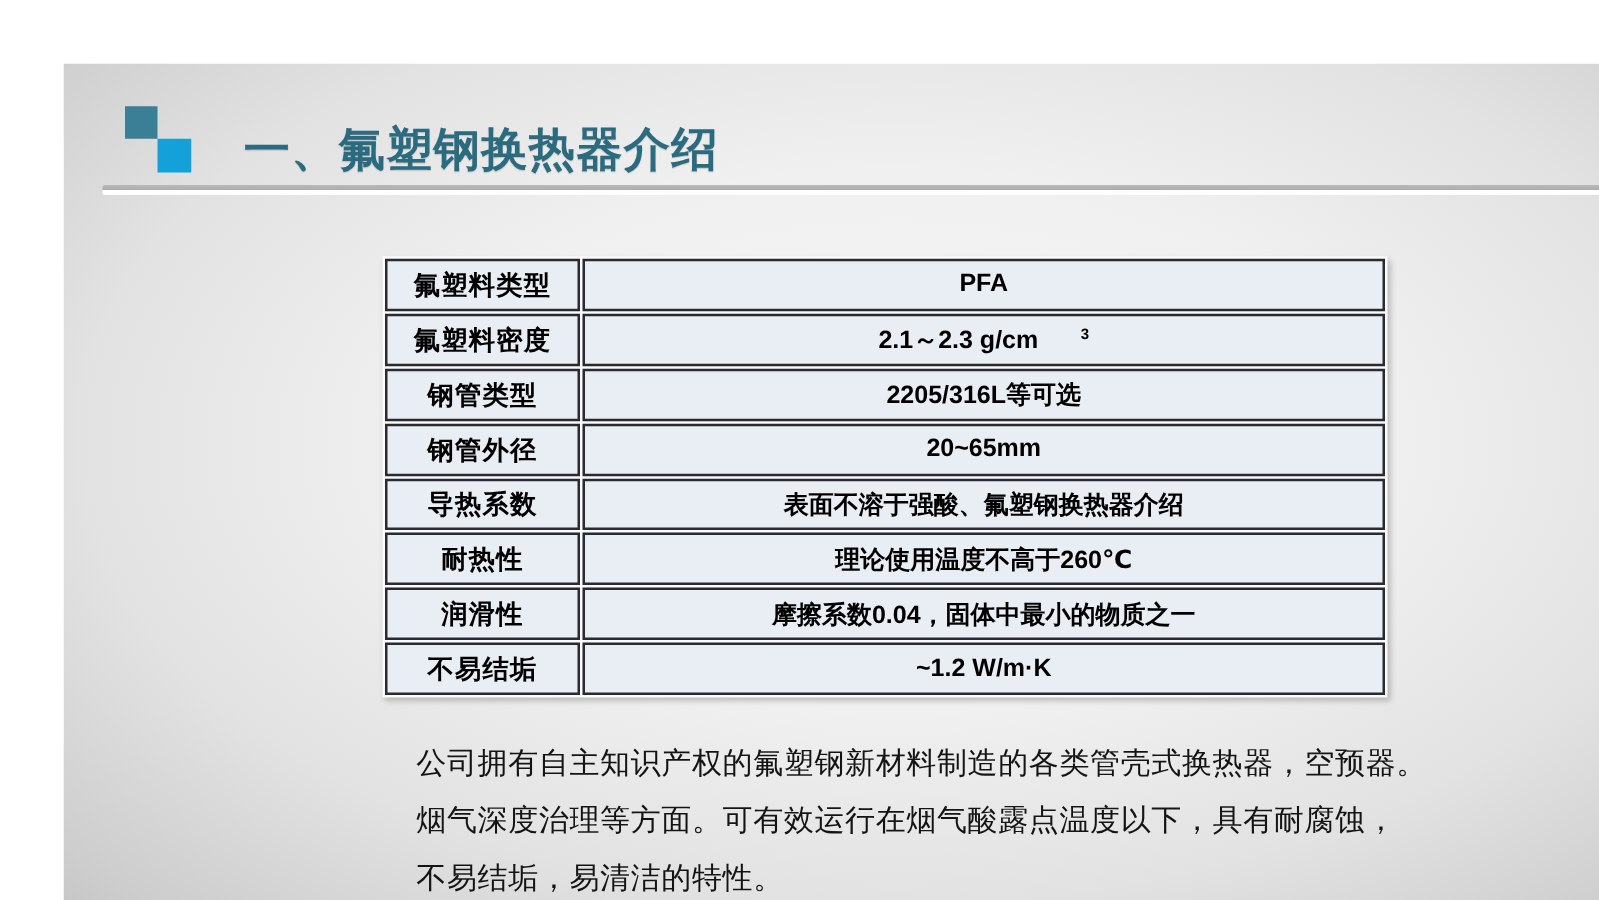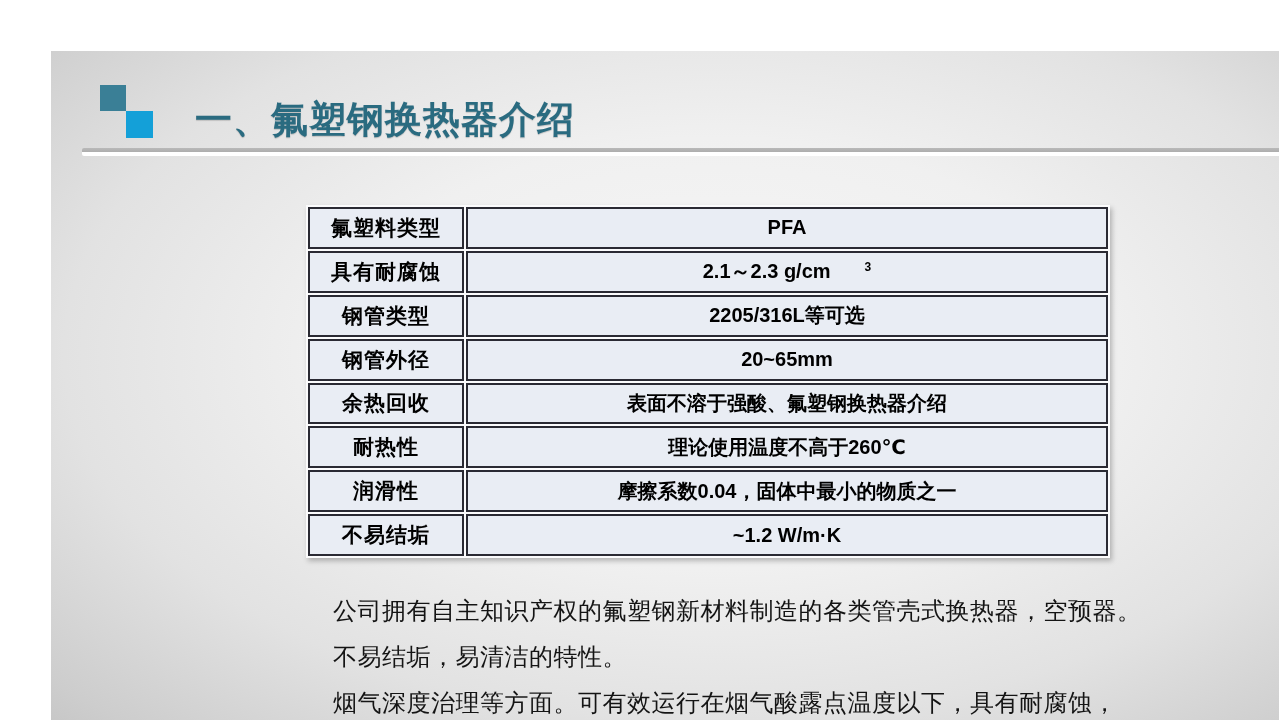--- a/index.html
+++ b/index.html
@@ -94,52 +94,52 @@
 
   <div class="divider"></div>
 
   <table class="props">
     <tbody>
       <tr>
         <td class="lbl">氟塑料类型</td>
         <td class="val">PFA</td>
       </tr>
       <tr>
-        <td class="lbl">具有耐腐蚀</td>
+        <td class="lbl">氟塑料密度</td>
         <td class="val"><span>2.1～2.3 g/cm</span><sup>3</sup></td>
       </tr>
       <tr>
         <td class="lbl">钢管类型</td>
         <td class="val">2205/316L等可选</td>
       </tr>
       <tr>
         <td class="lbl">钢管外径</td>
         <td class="val">20~65mm</td>
       </tr>
       <tr>
-        <td class="lbl">余热回收</td>
+        <td class="lbl">导热系数</td>
         <td class="val">表面不溶于强酸、氟塑钢换热器介绍</td>
       </tr>
       <tr>
         <td class="lbl">耐热性</td>
         <td class="val">理论使用温度不高于260℃</td>
       </tr>
       <tr>
         <td class="lbl">润滑性</td>
         <td class="val">摩擦系数0.04，固体中最小的物质之一</td>
       </tr>
       <tr>
         <td class="lbl">不易结垢</td>
         <td class="val">~1.2 W/m·K</td>
       </tr>
     </tbody>
   </table>
 
   <div class="para">
     <div class="line">公司拥有自主知识产权的氟塑钢新材料制造的各类管壳式换热器，空预器。</div>
+    <div class="line">烟气深度治理等方面。可有效运行在烟气酸露点温度以下，具有耐腐蚀，</div>
     <div class="line">不易结垢，易清洁的特性。</div>
-    <div class="line">烟气深度治理等方面。可有效运行在烟气酸露点温度以下，具有耐腐蚀，</div>
   </div>
 
   <div class="bar-teal"></div>
   <div class="bar-blue"></div>
 
 </div>
 
 </body></html>

